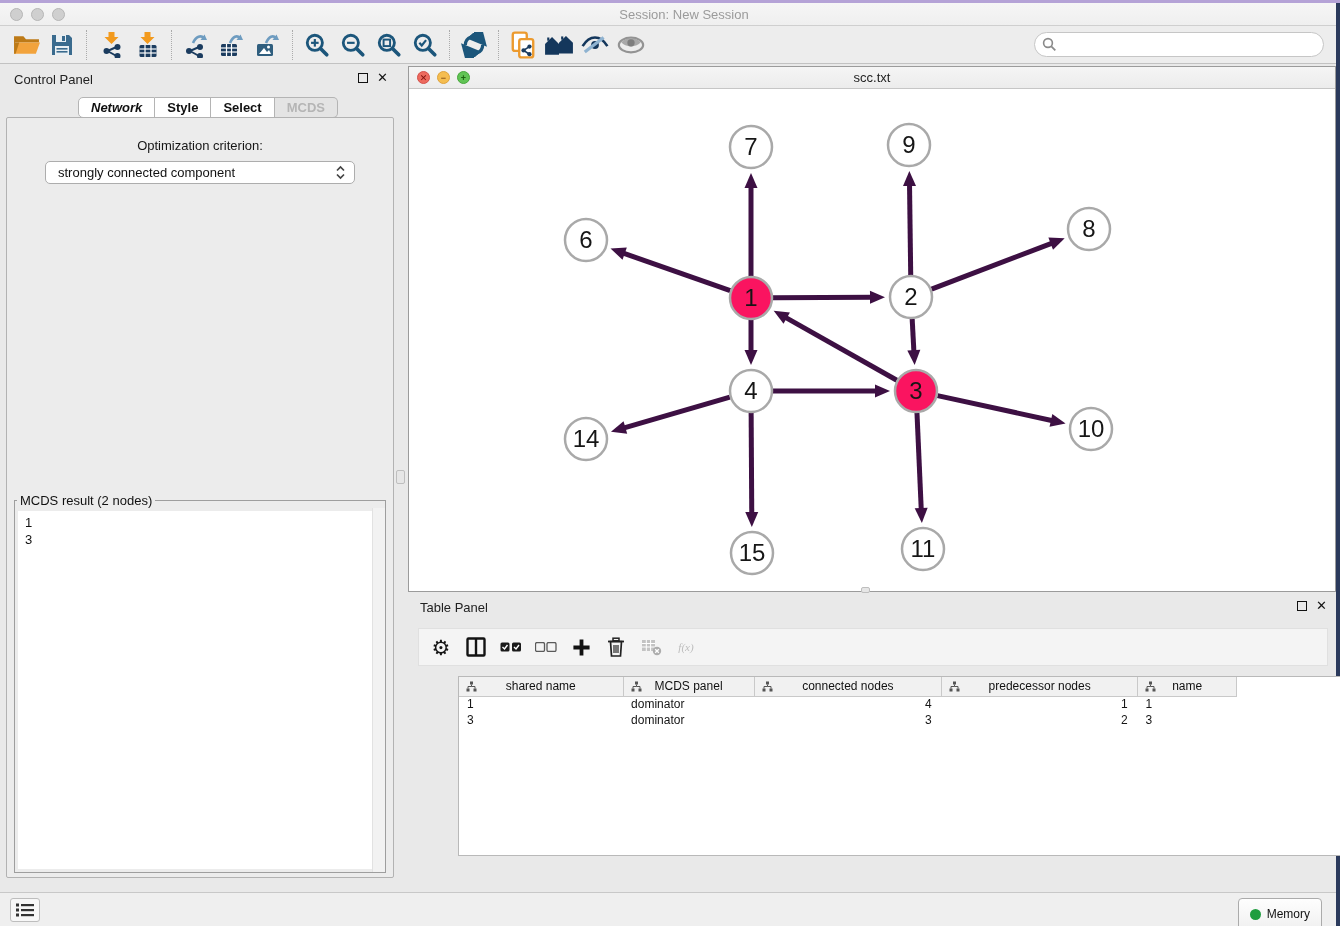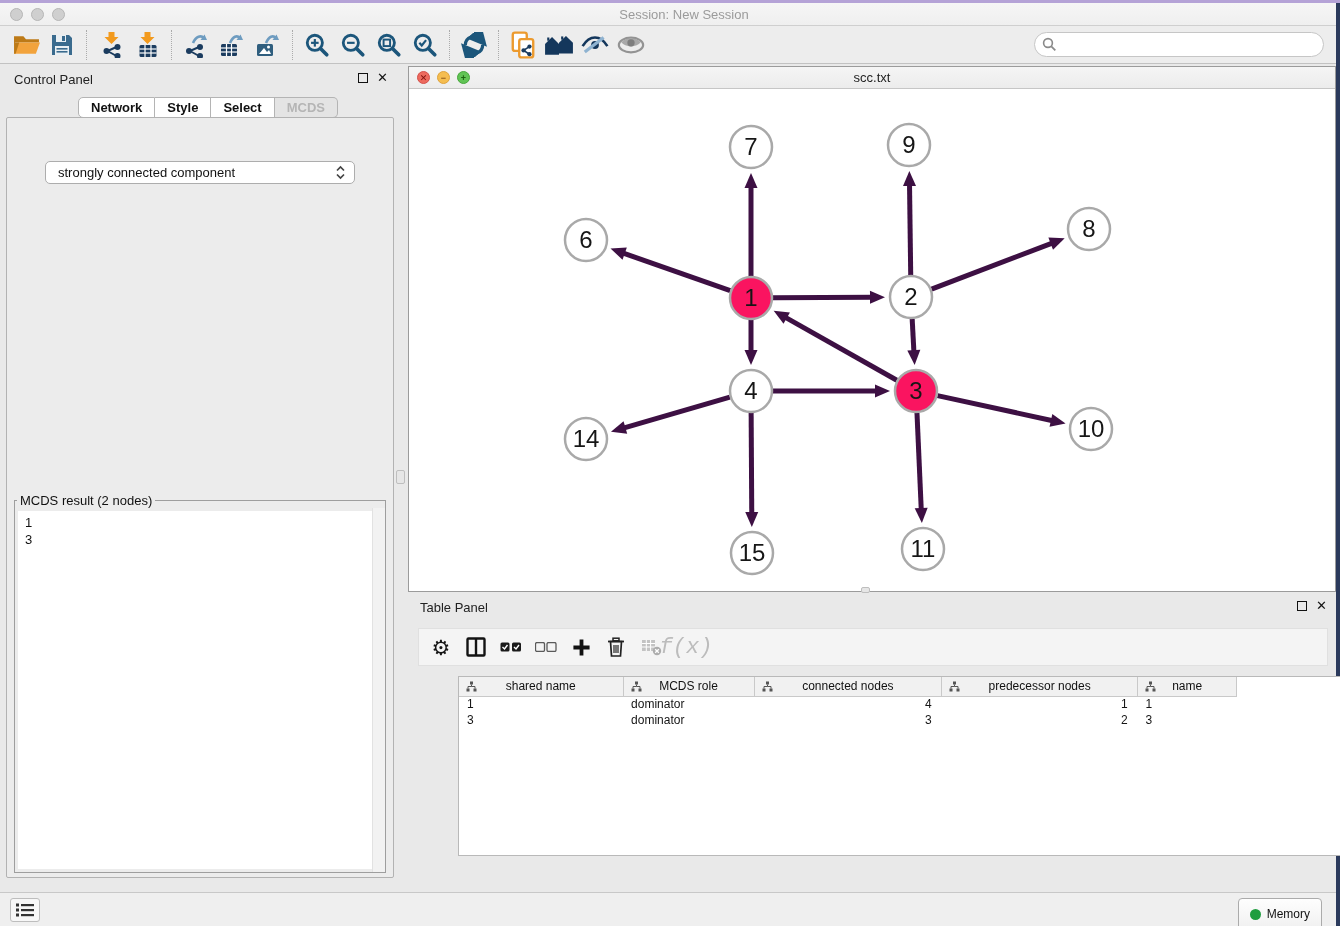--- a/index.html
+++ b/index.html
@@ -34,21 +34,21 @@
   .cp-title { position:absolute; left:14px; top:72px; font-size:13px; color:#222; }
   .panel-btns { position:absolute; display:flex; gap:9px; align-items:center; }
   .cp-btns { left:358px; top:73px; }
   .float-icon { width:10px; height:10px; border:1.6px solid #111; display:inline-block; cursor:pointer; }
   .close-icon { font-size:13px; font-weight:bold; color:#111; line-height:10px; cursor:pointer; }
 
   .tabs-row { position:absolute; display:flex; }
   .cp-tabs { left:78px; top:97px; }
   .tab { font-size:13px; font-weight:600; color:#111; background:#fff; border:1px solid #B4B4B4;
     padding:2px 12px; height:21px; display:flex; align-items:center; border-left:none; cursor:pointer; }
-  .tab:first-child { border-left:1px solid #B4B4B4; border-radius:5px 0 0 5px; }
+  .tab:first-child { border-left:1px solid #B4B4B4; border-radius:5px 0 0 5px;font-style:italic; }
   .tab:last-child { border-radius:0 5px 5px 0; }
   .tab.active { background:#E4E4E4; color:#B5B5B5; }
 
   .cp-content { position:absolute; left:6px; top:117px; width:388px; height:761px;
     background:#ECECEC; border:1px solid #B2B2B2; border-radius:2px; }
   .opt-label { position:absolute; left:0; width:100%; top:20px; text-align:center; font-size:13px; color:#161616; }
   .opt-select { position:absolute; left:38px; top:43px; width:310px; height:23px; background:#fff;
     border:1px solid #ADADAD; border-radius:5px; font-size:13px; color:#111;
     display:flex; align-items:center; padding:0 8px 0 12px; cursor:pointer; }
   .opt-select .sel-text { flex:1; }
@@ -80,21 +80,21 @@
   .net-title { position:absolute; left:0; right:0; text-align:center; font-size:13px; color:#1E1E1E; }
   .net-canvas { position:absolute; left:0; top:22px; width:926px; height:502px; background:#fff; }
 
   
   .tp-title { position:absolute; left:420px; top:600px; font-size:13px; color:#222; }
   .tp-btns { left:1297px; top:601px; }
   .tp-toolbar { position:absolute; left:418px; top:628px; width:910px; height:38px;
     background:#F4F4F4; border:1px solid #E0E0E0; display:flex; align-items:center; gap:7px; padding-left:8px; }
   .tp-icon { width:28px; height:28px; display:flex; align-items:center; justify-content:center; cursor:pointer; }
   .gear-glyph { font-size:21px; color:#161616; line-height:21px; }
-  .fx { font-family:Liberation Mono, monospace; font-style:italic; font-size:22px; color:#BCBCBC; }
+  .fx { font-family:Liberation Serif, serif; font-style:italic; font-size:11px; color:#BCBCBC; }
 
   .node-table-wrap { position:absolute; left:418px; top:676px; width:1076px; height:180px;
     background:#fff; border:1px solid #B9B9B9; overflow:hidden;margin-left:40px; }
   table.node-table { border-collapse:collapse; width:100%; table-layout:fixed; }
   .node-table th { height:19px; background:#F1F1F1; border-bottom:1px solid #C9C9C9; border-right:1px solid #C9C9C9;
     font-size:12px; font-weight:400; color:#111; position:relative; text-align:center; }
   .node-table th .hier { position:absolute; left:7px; top:4px; }
   .node-table th.filler { background:#fff; border-bottom:none; border-right:none; }
   .node-table td { height:16px; font-size:12px; color:#151515; padding:0 0 0 8px; white-space:nowrap; }
   .node-table td:nth-child(3), .node-table td:nth-child(4) { text-align:right; padding:0 10px 0 0; }
@@ -290,20 +290,21 @@
     <span class="close-icon">✕</span>
   </div>
   <div class="tabs-row cp-tabs">
       <span class="tab">Network</span>
       <span class="tab">Style</span>
       <span class="tab">Select</span>
       <span class="tab active">MCDS</span>
     </div>
 
   <div class="cp-content">
+    <div class="opt-label">Optimization criterion:</div>
     <div class="opt-select">
       <span class="sel-text">strongly connected component</span>
       <svg width="11" height="15" viewBox="0 0 11 15">
           <path d="M2 5.5L5.5 2 9 5.5" fill="none" stroke="#444" stroke-width="1.7"></path>
           <path d="M2 9.5L5.5 13 9 9.5" fill="none" stroke="#444" stroke-width="1.7"></path>
         </svg>
     </div>
     <fieldset class="result-box">
       <legend>MCDS result (2 nodes)</legend>
       <div class="result-inner">
@@ -459,21 +460,21 @@
                 <rect x="4" y="0.5" width="3" height="3" fill="#555"></rect>
                 <rect x="0.5" y="7.5" width="3" height="3" fill="#555"></rect>
                 <rect x="7.5" y="7.5" width="3" height="3" fill="#555"></rect>
                 <path d="M5.5 3.5v2M5.5 5.5H2v2M5.5 5.5H9v2" fill="none" stroke="#555" stroke-width="1"></path>
               </svg><span>shared name</span></th>
             <th><svg class="hier" width="11" height="11" viewBox="0 0 11 11">
                 <rect x="4" y="0.5" width="3" height="3" fill="#555"></rect>
                 <rect x="0.5" y="7.5" width="3" height="3" fill="#555"></rect>
                 <rect x="7.5" y="7.5" width="3" height="3" fill="#555"></rect>
                 <path d="M5.5 3.5v2M5.5 5.5H2v2M5.5 5.5H9v2" fill="none" stroke="#555" stroke-width="1"></path>
-              </svg><span>MCDS role</span></th>
+              </svg><span>MCDS panel</span></th>
             <th><svg class="hier" width="11" height="11" viewBox="0 0 11 11">
                 <rect x="4" y="0.5" width="3" height="3" fill="#555"></rect>
                 <rect x="0.5" y="7.5" width="3" height="3" fill="#555"></rect>
                 <rect x="7.5" y="7.5" width="3" height="3" fill="#555"></rect>
                 <path d="M5.5 3.5v2M5.5 5.5H2v2M5.5 5.5H9v2" fill="none" stroke="#555" stroke-width="1"></path>
               </svg><span>connected nodes</span></th>
             <th><svg class="hier" width="11" height="11" viewBox="0 0 11 11">
                 <rect x="4" y="0.5" width="3" height="3" fill="#555"></rect>
                 <rect x="0.5" y="7.5" width="3" height="3" fill="#555"></rect>
                 <rect x="7.5" y="7.5" width="3" height="3" fill="#555"></rect>

